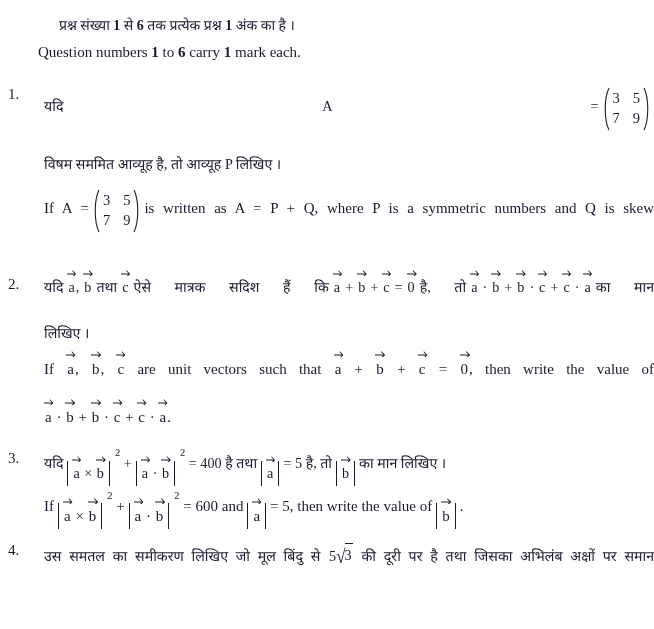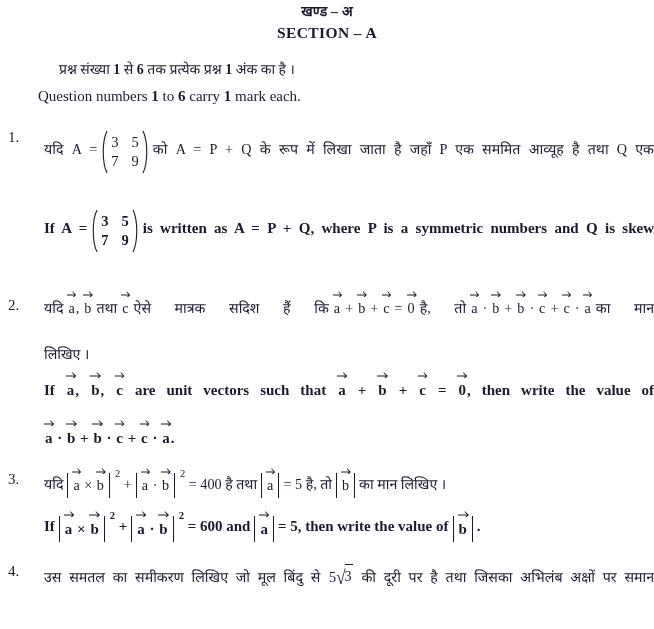--- a/index.html
+++ b/index.html
@@ -68,21 +68,20 @@
     margin-left: 36px;
   }
   .blk-hi {
     font-size: 14.2px;
     line-height: 1.62;
   }
   .blk-en {
     font-size: 15px;
     line-height: 1.62;
     margin-top: 12px;
-    font-weight: bold;
   }
   .just-line {
     text-align: justify;
   }
   .just-line:after {
     content: "";
     display: inline-block;
     width: 100%;
   }
   .matrix {
@@ -128,21 +127,21 @@
     pointer-events: none;
   }
   .vec > .arw svg { display: block; width: 100%; height: 100%; }
   
   .absv {
     display: inline-flex;
     align-items: flex-end;
     vertical-align: middle;
     margin: 0 1px;
     position: relative;
-    top: 1px;
+    top: 9px;
   }
   .bar {
     display: inline-block;
     width: 1px;
     background: #1a1a2e;
     align-self: stretch;
     margin: 0 3px;
     min-height: 22px;
   }
   .bar.tall { min-height: 25px; }
@@ -182,24 +181,20 @@
     top: -1px;
   }
   .nowrap { white-space: nowrap; }
   .sp { display: inline-block; width: 4px; }
 </style>
 </head>
 <body>
 
 <div class="page">
 
-  <div class="header">
-    <div class="hi-title">खण्ड – अ</div>
-    <div class="en-title">SECTION – A</div>
-  </div>
 
   <div class="instructions">
     <div class="ins-hi"><span>प्रश्न संख्या </span><span class="b">1</span><span> से </span><span class="b">6</span><span> तक प्रत्येक प्रश्न </span><span class="b">1</span><span> अंक का है ।</span></div>
     <div class="ins-en"><span>Question numbers </span><span class="b">1</span><span> to </span><span class="b">6</span><span> carry </span><span class="b">1</span><span> mark each.</span></div>
   </div>
 
   <div class="q" style="margin-top:22px">
     <div class="q-num">1.</div>
     <div class="q-body">
 
@@ -214,21 +209,22 @@
                 <span>3</span>
                 <span>5</span>
                 <span>7</span>
                 <span>9</span>
               </span>
               <span class="paren">
                 <svg viewBox="0 0 9 44" preserveAspectRatio="none">
                   <path d="M1 1 C6 11, 6 33, 1 43" fill="none" stroke="#1a1a2e" stroke-width="1.1"></path>
                 </svg>
               </span>
-            </span><span>को A = P + Q के रूप में लिखा जाता है जहाँ P एक सममित आव्यूह है तथा Q एक</span></div>
+            </span></div>
+        <div>विषम सममित आव्यूह है, तो आव्यूह P लिखिए ।</div>
       </div>
 
       <div class="blk-en">
         <div class="just-line"><span>If A =</span><span class="matrix">
               <span class="paren">
                 <svg viewBox="0 0 9 44" preserveAspectRatio="none">
                   <path d="M8 1 C3 11, 3 33, 8 43" fill="none" stroke="#1a1a2e" stroke-width="1.1"></path>
                 </svg>
               </span>
               <span class="matrix-grid">

